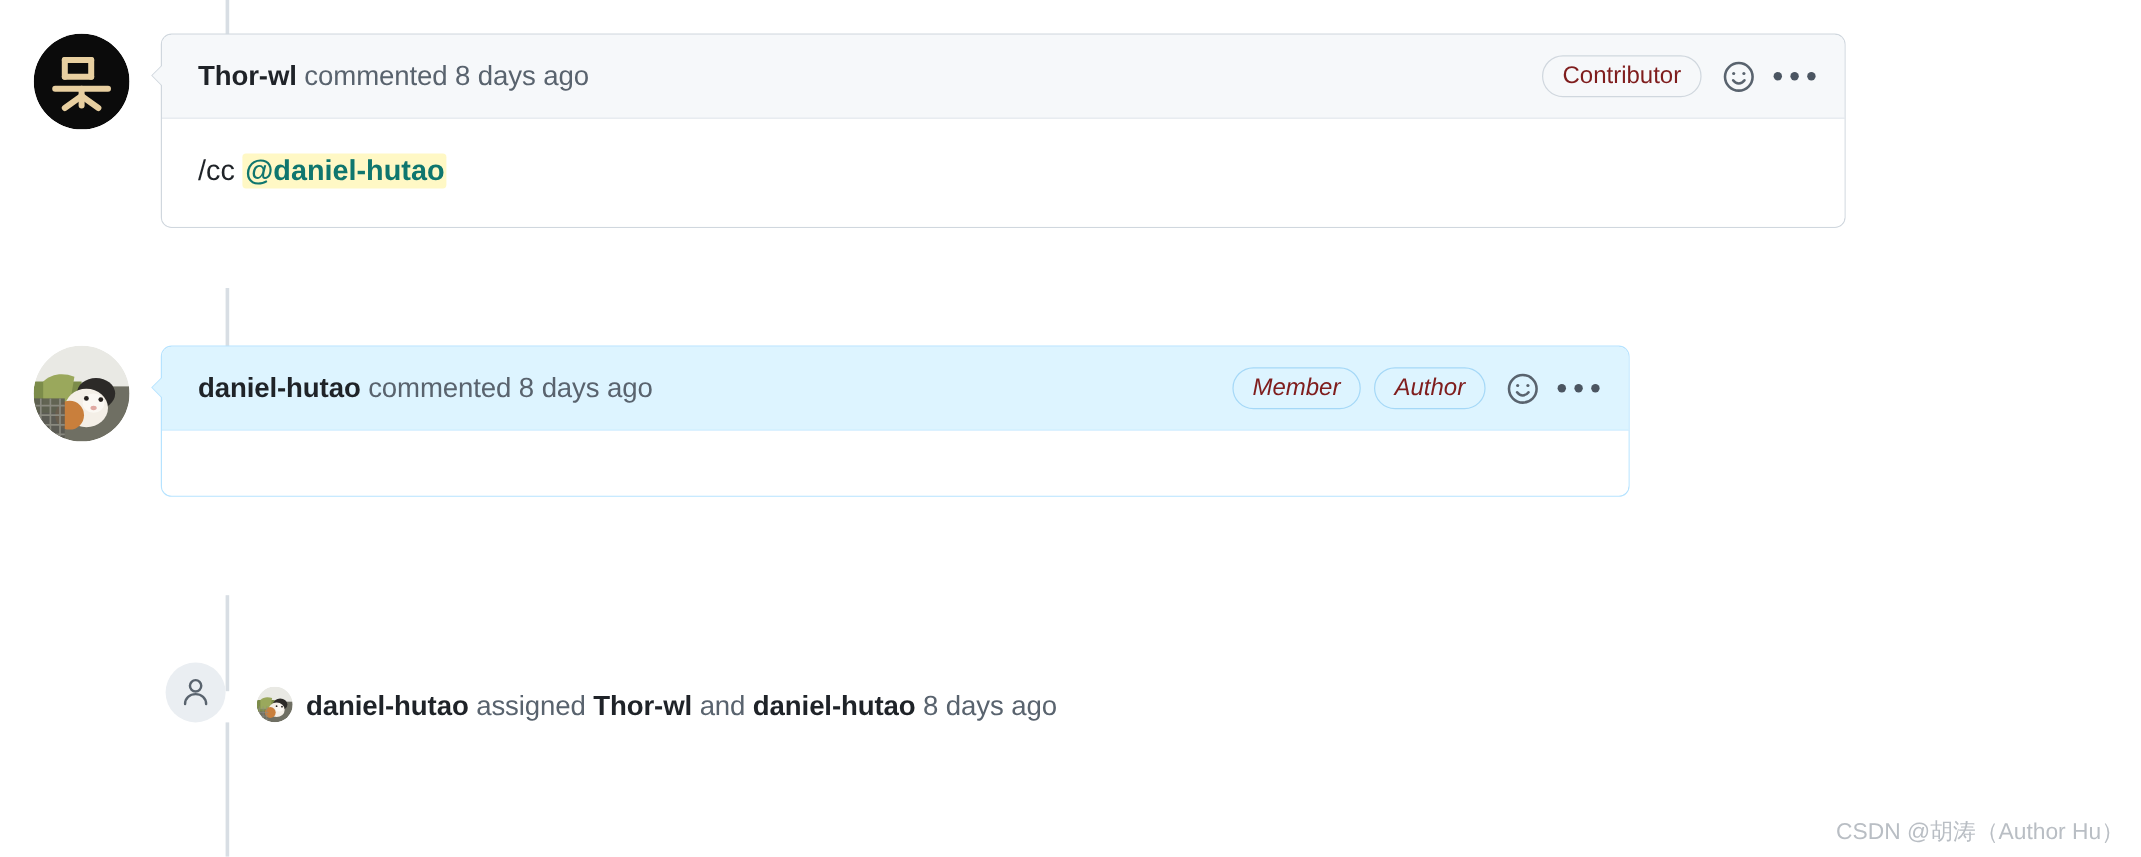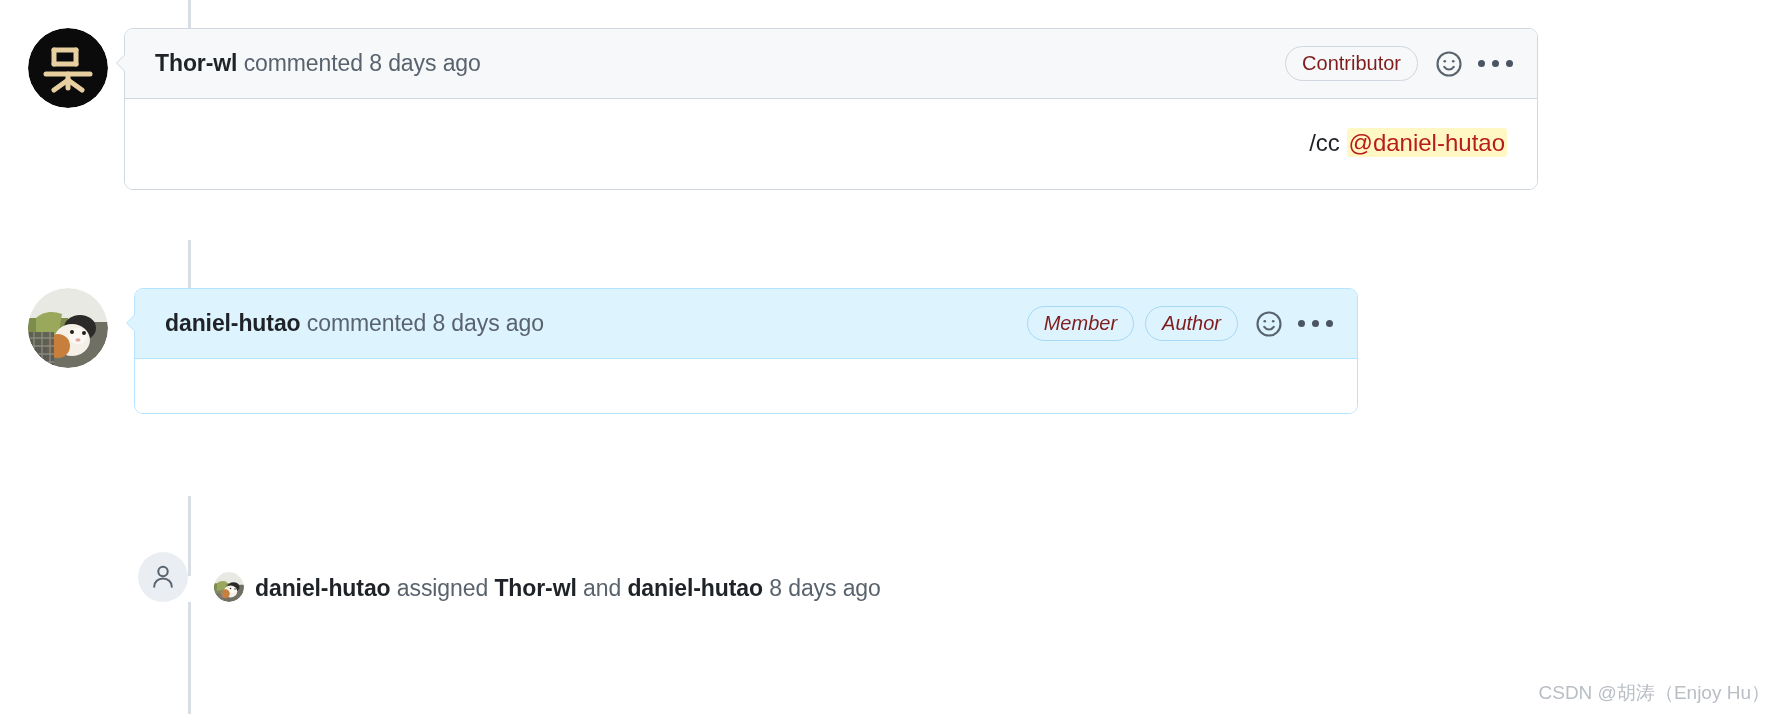--- a/index.html
+++ b/index.html
@@ -162,22 +162,22 @@
   .comment-body {
     padding: 26px 30px 28px;
     font-size: 24px;
     line-height: 1.52;
     color: #1f2328;
     background: #ffffff;
     border-radius: 0 0 8px 8px;
   }
   .comment-body p { margin: 0; }
   .mention {
-    font-weight: normal;
-    color: #b91c1c;
+    font-weight: bold;
+    color: #0f766e;
   }
   .mention.highlight {
     background: #fff8c5;
     border-radius: 3px;
     padding: 1px 2px;
   }
 
   
   .event-row {
     position: absolute;
@@ -245,21 +245,21 @@
           <path d="M48 22 v14"></path>
           <path d="M26 36 h22"></path>
           <path d="M18 46 h44"></path>
           <path d="M40 46 v14"></path>
           <path d="M40 52 l-14 10"></path>
           <path d="M40 52 l14 10"></path>
         </g>
       </svg>
     </div>
 
-    <div class="comment" style="margin-left:16px; width:1656px;text-align:right;">
+    <div class="comment" style="margin-left:26px; width:1656px;">
       <span class="arrow-outer"></span>
       <span class="arrow-inner"></span>
 
       <div class="comment-header">
         <div class="header-text">
           <span class="author">Thor-wl</span>
           <span>commented 8 days ago</span>
         </div>
 
         <div class="header-spacer"></div>
@@ -387,14 +387,14 @@
             <path d="M0 50h26M0 58h26M0 66h26M0 74h26"></path>
             <path d="M6 44v36M14 44v36M22 44v36"></path>
           </g>
         </g>
       </svg>
     </div>
 
     <div class="event-text"><b>daniel-hutao</b><span> assigned </span><b>Thor-wl</b><span> and </span><b>daniel-hutao</b><span> 8 days ago</span></div>
   </div>
 
-  <div class="watermark">CSDN @胡涛（Enjoy Hu）</div>
+  <div class="watermark">CSDN @胡涛（Author Hu）</div>
 </div>
 
 </body></html>

